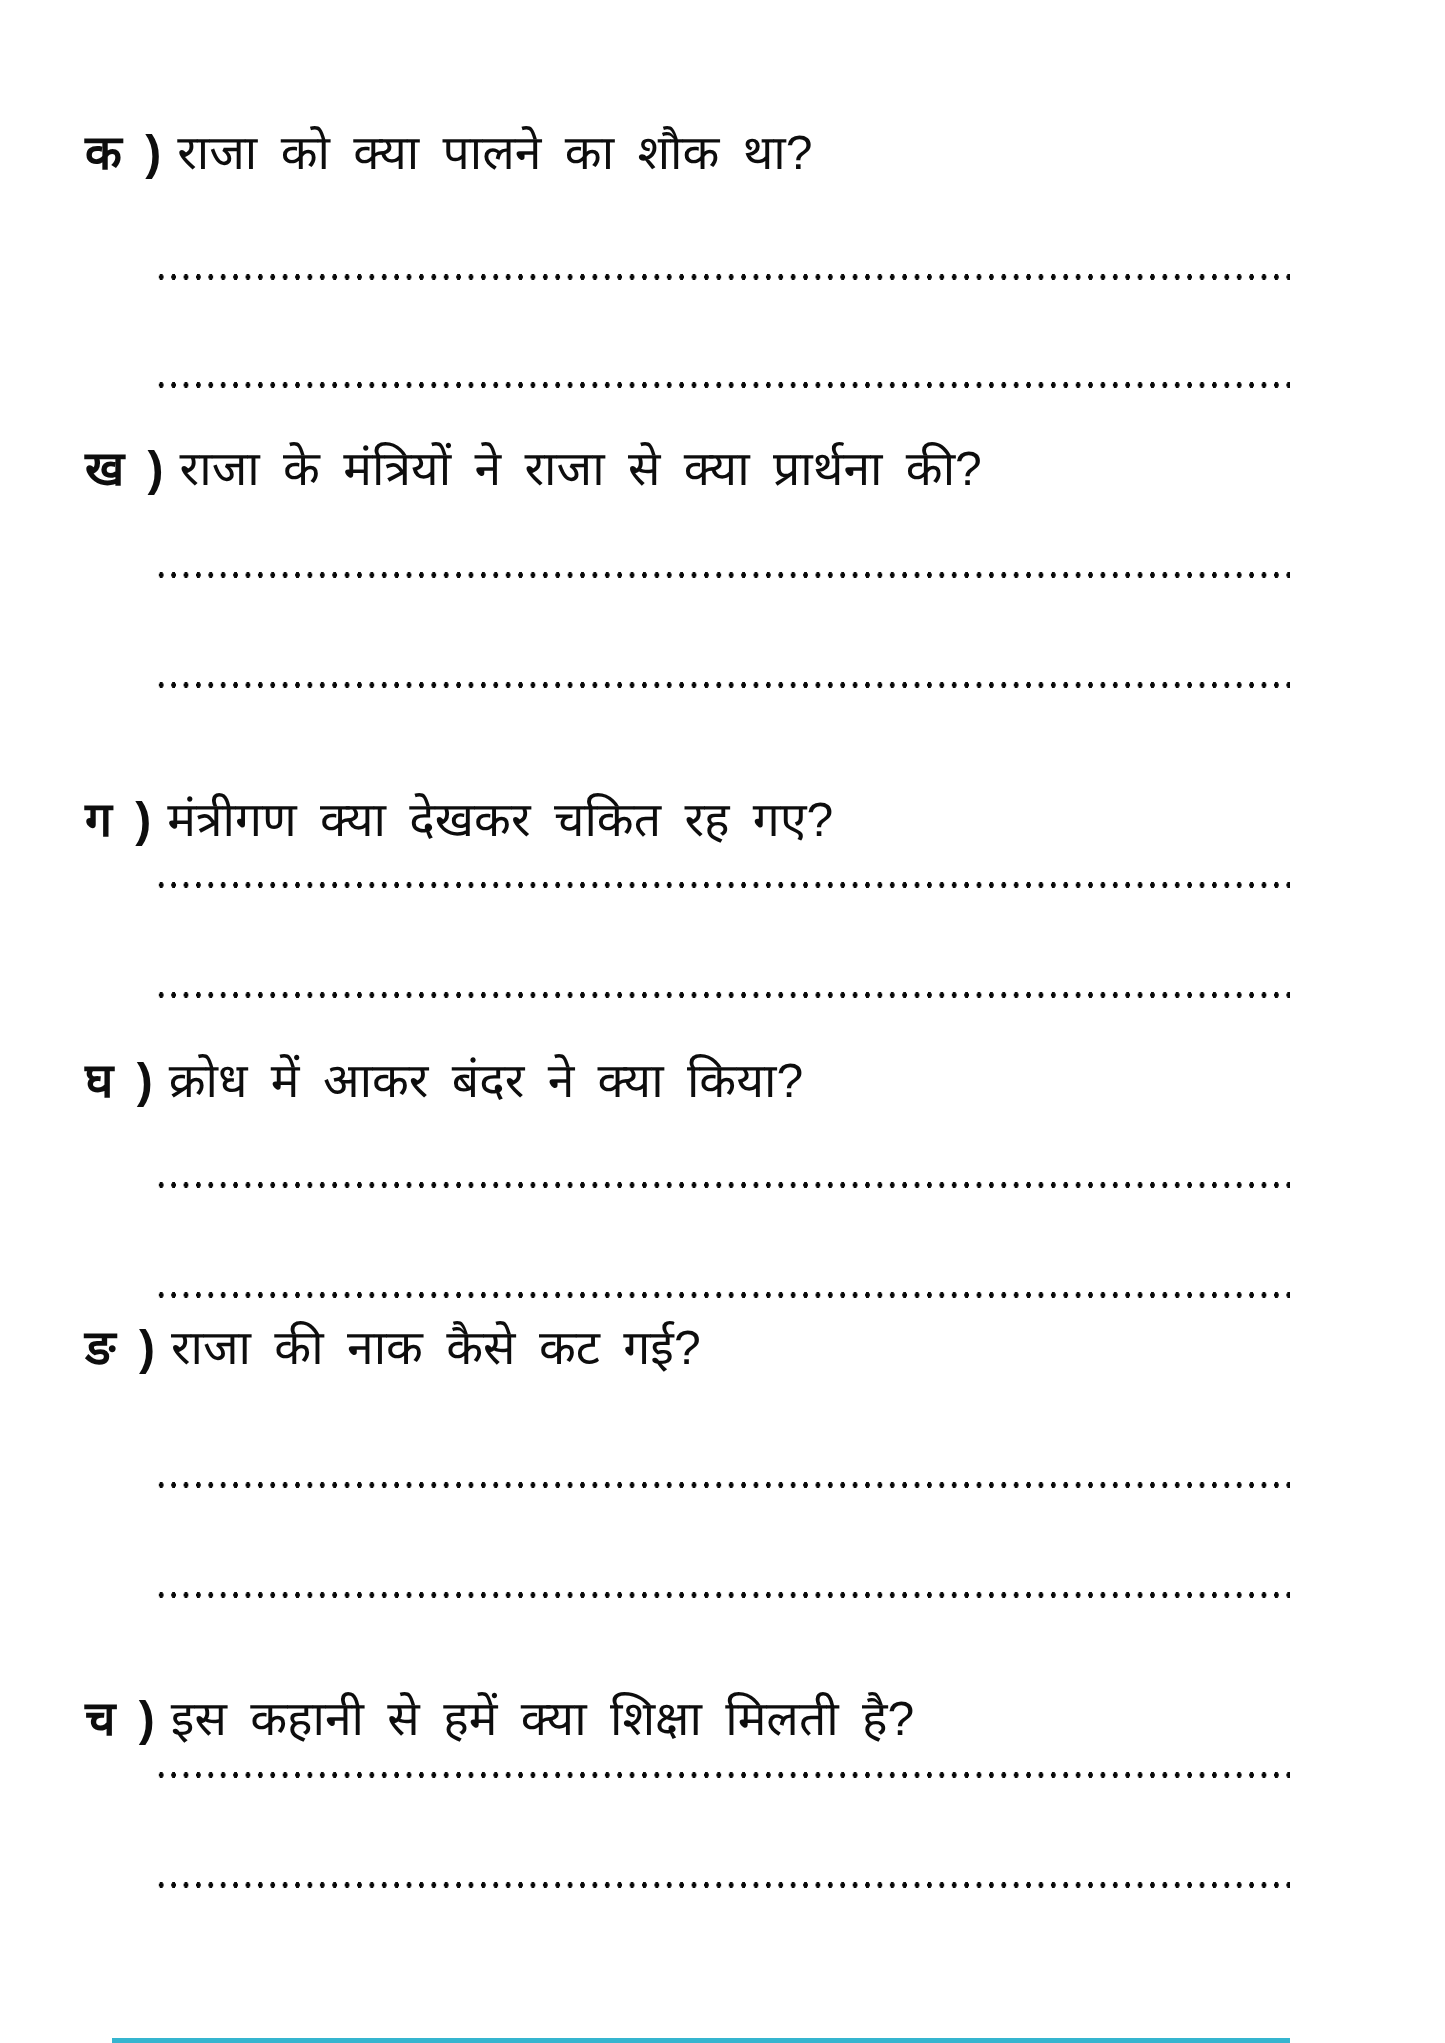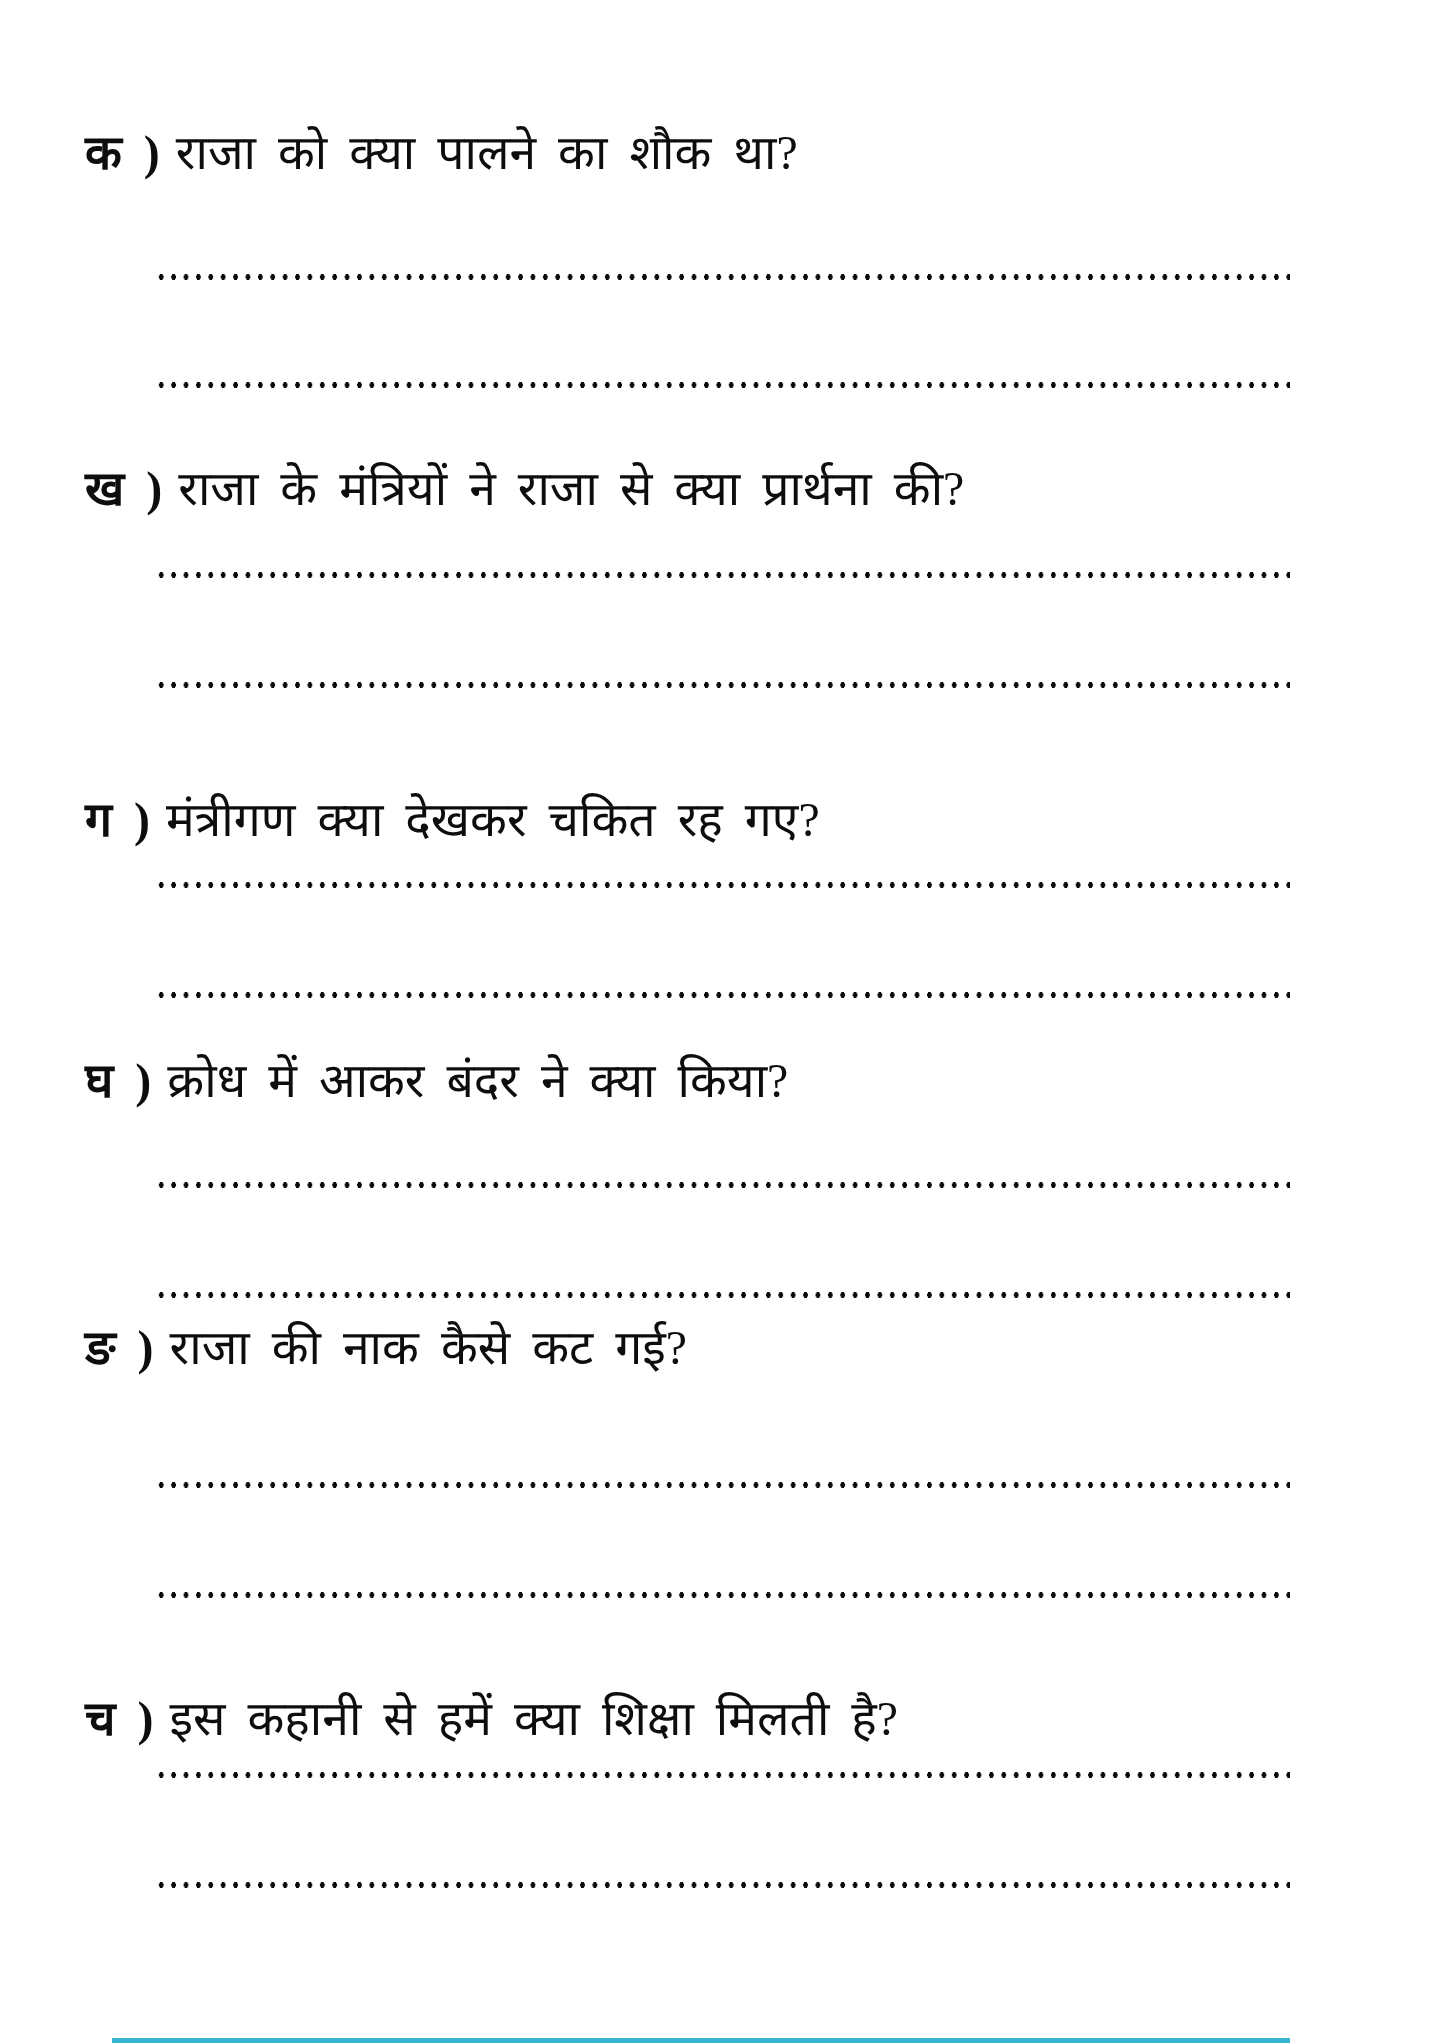--- a/index.html
+++ b/index.html
@@ -6,21 +6,21 @@
     margin: 0;
     padding: 0;
     background: #ffffff;
   }
   #page {
     position: relative;
     width: 1290px;
     height: 2043px;
     background: #ffffff;
     overflow: hidden;
-    font-family: Liberation Serif, serif;
+    font-family: Liberation Sans, sans-serif;
   }
   .q-line {
     position: absolute;
     left: 85px;
     white-space: nowrap;
     font-size: 48px;
     line-height: 62px;
     color: #0d0d0d;
     word-spacing: 10px;
   }
@@ -55,21 +55,21 @@
 
   <div id="blocks">
     <div class="q-line" style="top: 122px;">
       <span class="q-label">क )</span><span class="q-text">राजा को क्या पालने का शौक था?</span>
     </div>
 
     <div class="dotted-line" style="top: 270px;"></div>
 
     <div class="dotted-line" style="top: 378px;"></div>
 
-    <div class="q-line" style="top: 438px; margin-top: 20px;">
+    <div class="q-line" style="top: 438px;">
       <span class="q-label">ख )</span><span class="q-text">राजा के मंत्रियों ने राजा से क्या प्रार्थना की?</span>
     </div>
 
     <div class="dotted-line" style="top: 568px;"></div>
 
     <div class="dotted-line" style="top: 678px;"></div>
 
     <div class="q-line" style="top: 789px;">
       <span class="q-label">ग )</span><span class="q-text">मंत्रीगण क्या देखकर चकित रह गए?</span>
     </div>

